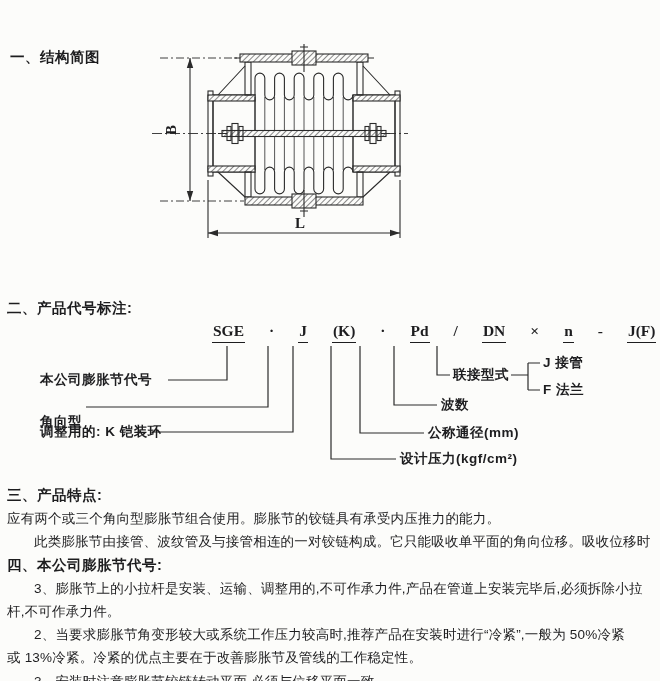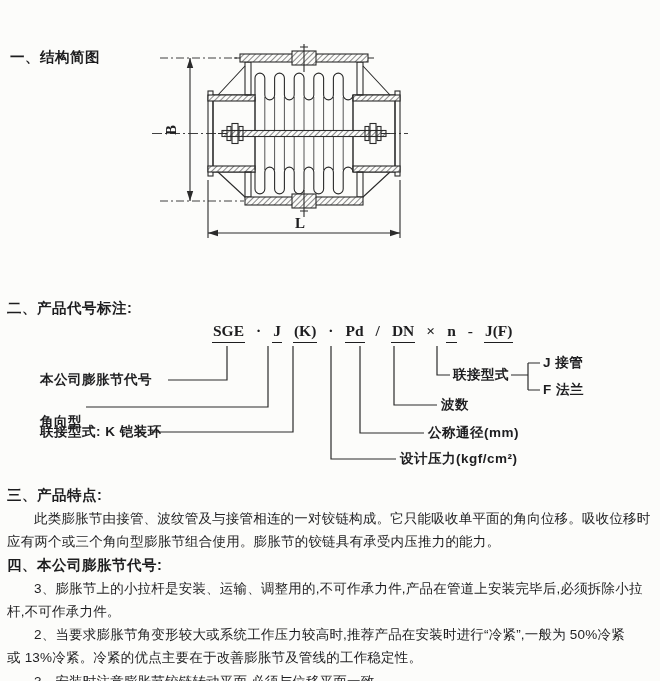--- a/index.html
+++ b/index.html
@@ -8,21 +8,21 @@
     font-family:"Liberation Sans",sans-serif;
     background:#fcfcfa;color:#1d1d1f;
   }
   .abs{position:absolute;margin-top:40px;}
   .h{font-weight:bold;font-size:14.5px;letter-spacing:.5px;}
   
   #diagram{position:absolute;left:150px;top:40px;}
   
   #sec2{position:absolute;left:0;top:295px;width:628px;height:185px;}
   #sec2 .h{position:absolute;left:7px;top:4px;}
-  #codeRow{position:absolute;left:212px;top:27px;display:flex;gap:11px;
+  #codeRow{position:absolute;left:212px;top:27px;display:flex;gap:24px;
     font-family:"Liberation Serif",serif;font-weight:bold;font-size:15.5px;}
   #codeRow .seg{display:inline-block;line-height:18px;}
   #codeRow .u{border-bottom:1.6px solid #1d1d1f;padding:0 1px 2px 1px;}
   .lbl{position:absolute;font-size:13.5px;font-weight:bold;letter-spacing:.5px;white-space:nowrap;}
   #connect{position:absolute;left:0;top:0;}
   
   #sec34{position:absolute;left:7px;top:484px;width:646px;
     font-size:13.5px;line-height:23.2px;letter-spacing:.2px;}
   #sec34 .ln{white-space:nowrap;}
   #sec34 .indent{text-indent:2em;}
@@ -141,33 +141,33 @@
     <span class="seg">/</span>
     <span class="seg u">DN</span>
     <span class="seg">×</span>
     <span class="seg u">n</span>
     <span class="seg">-</span>
     <span class="seg u">J(F)</span>
   </div>
 
   <div class="lbl" style="left:40px;top:76px">本公司膨胀节代号</div>
   <div class="lbl" style="left:40px;top:118px">角向型</div>
-  <div class="lbl" style="left:40px;top:128px">联接型式: K 铠装环</div>
+  <div class="lbl" style="left:40px;top:128px">调整用的: K 铠装环</div>
   <div class="lbl" style="left:453px;top:71px">联接型式</div>
   <div class="lbl" style="left:543px;top:59px">J 接管</div>
   <div class="lbl" style="left:543px;top:86px">F 法兰</div>
   <div class="lbl" style="left:441px;top:101px">波数</div>
   <div class="lbl" style="left:428px;top:129px">公称通径(mm)</div>
   <div class="lbl" style="left:400px;top:155px">设计压力(kgf/cm²)</div>
 </div>
 
 <div id="sec34">
   <div class="h">三、产品特点:</div>
+  <div class="ln">应有两个或三个角向型膨胀节组合使用。膨胀节的铰链具有承受内压推力的能力。</div>
   <div class="ln indent">此类膨胀节由接管、波纹管及与接管相连的一对铰链构成。它只能吸收单平面的角向位移。吸收位移时</div>
-  <div class="ln">应有两个或三个角向型膨胀节组合使用。膨胀节的铰链具有承受内压推力的能力。</div>
 
   <div class="h">四、本公司膨胀节代号:</div>
   <div class="ln indent">3、膨胀节上的小拉杆是安装、运输、调整用的,不可作承力件,产品在管道上安装完毕后,必须拆除小拉</div>
   <div class="ln">杆,不可作承力件。</div>
   <div class="ln indent">2、当要求膨胀节角变形较大或系统工作压力较高时,推荐产品在安装时进行“冷紧”,一般为 50%冷紧</div>
   <div class="ln">或 13%冷紧。冷紧的优点主要在于改善膨胀节及管线的工作稳定性。</div>
   <div class="ln indent">3、安装时注意膨胀节铰链转动平面,必须与位移平面一致。</div>
 </div>
 
 </body></html>

